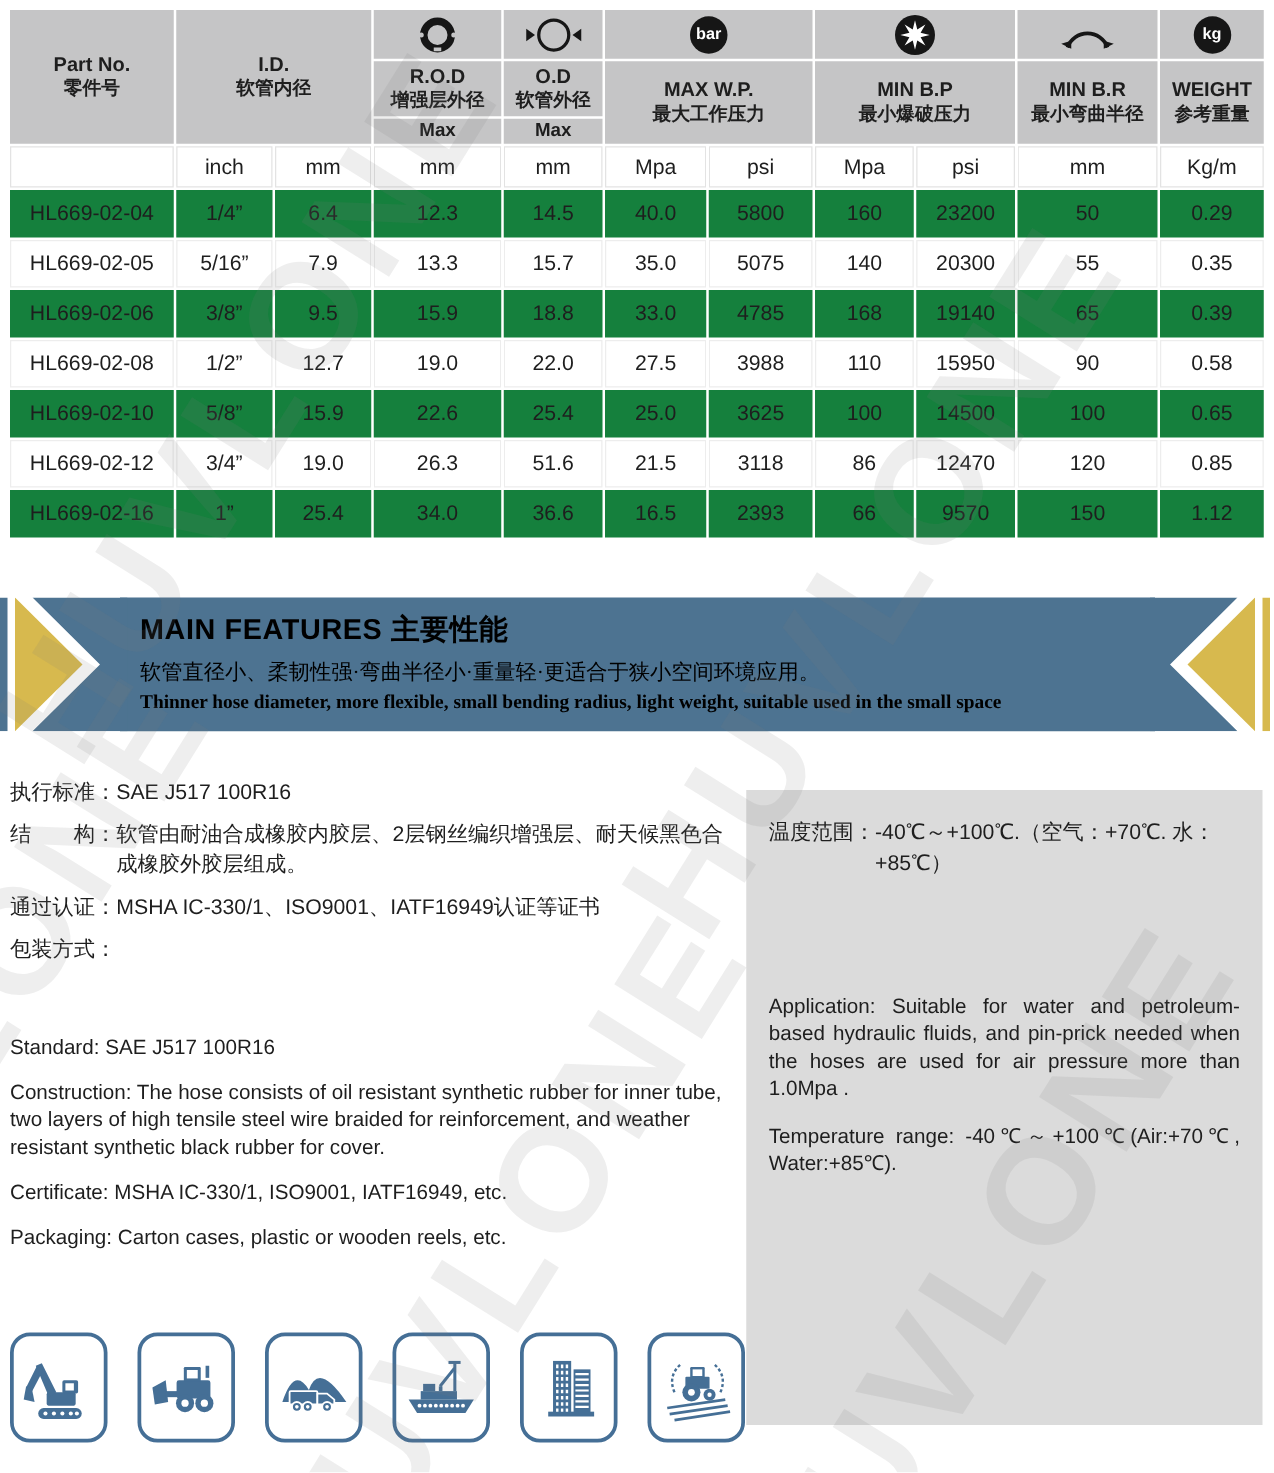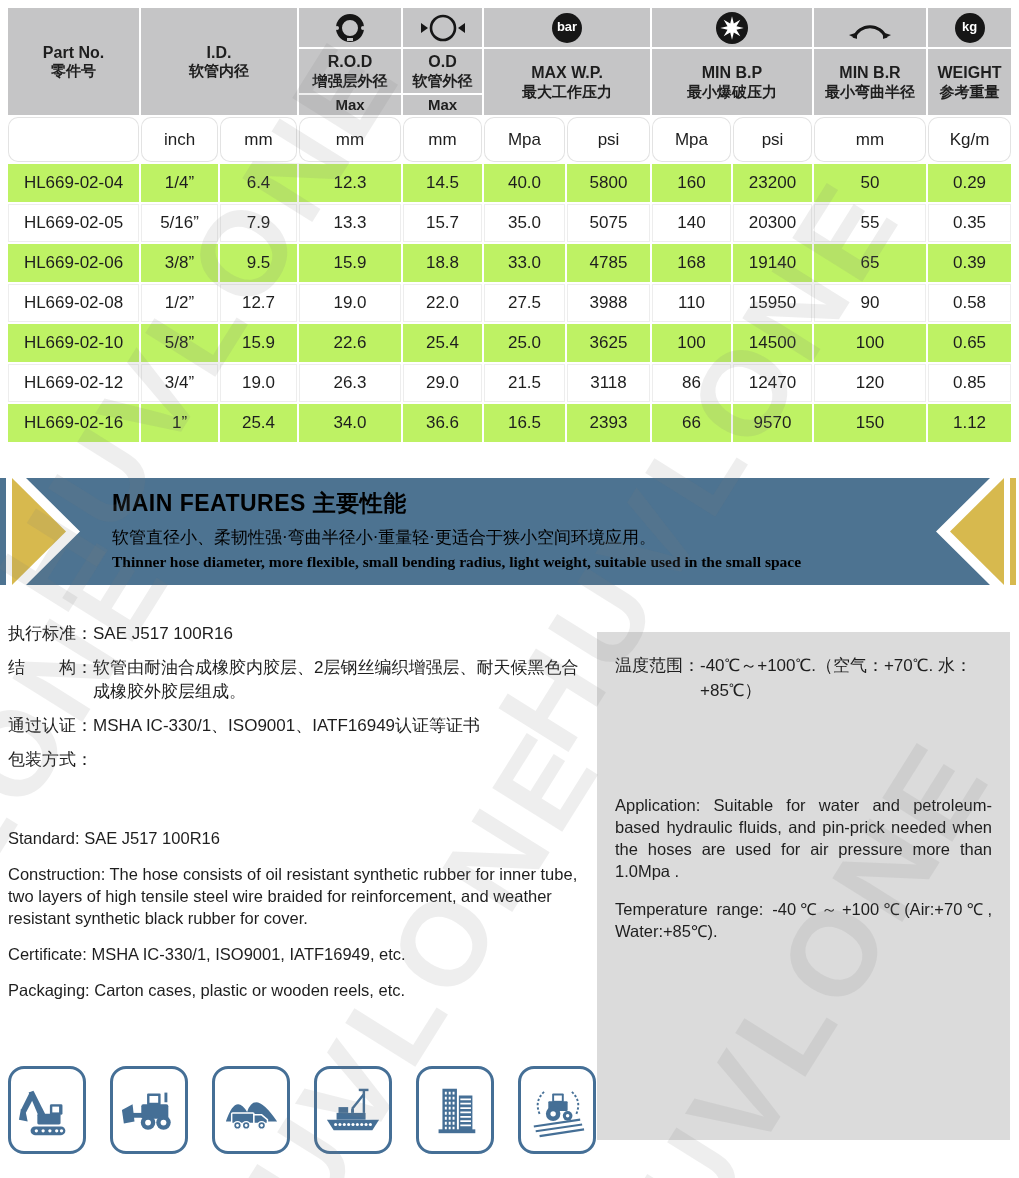--- a/index.html
+++ b/index.html
@@ -33,26 +33,26 @@
   .l-od{grid-column:5;grid-row:2;}
   .l-wp{grid-column:6/8;grid-row:2/4;}
   .l-bp{grid-column:8/10;grid-row:2/4;}
   .l-br{grid-column:10;grid-row:2/4;}
   .l-wt{grid-column:11;grid-row:2/4;}
   .m-rod{grid-column:4;grid-row:3;}
   .m-od{grid-column:5;grid-row:3;}
   .badge{width:30px;height:30px;border-radius:50%;background:#161616;color:#fff;
       display:flex;align-items:center;justify-content:center;font-weight:bold;font-size:13px;}
   .units{margin-top:2px;}
-  .units .ucell{height:45px;background:#fff;display:flex;align-items:center;justify-content:center;
-      font-size:17px;box-shadow:inset 0 0 0 1px #e3e3e3;border-radius:10px;}
+  .units .ucell{height:33px;background:#fff;display:flex;align-items:center;justify-content:center;
+      font-size:17px;box-shadow:inset 0 0 0 1px #e3e3e3;}
   .trow{margin-top:2px;}
   .tcell{height:38px;display:flex;align-items:center;justify-content:center;font-size:17px;
       box-shadow:inset 0 0 0 1px #ededed;background:#fff;}
-  .trow.odd .tcell{background:#bef264;box-shadow:none;}
+  .trow.odd .tcell{background:#15803d;box-shadow:none;}
 
   
   .banner{position:absolute;left:0;top:478px;width:1016px;height:107px;z-index:2;}
   .banner-body{position:absolute;left:96px;top:0;width:828px;height:107px;background:#4d7391;
       color:#000000;box-sizing:border-box;padding:10px 0 0 16px;}
   .banner svg{position:absolute;top:0;height:107px;}
   .b-left{left:0;width:102px;}
   .b-right{left:920px;width:96px;}
   .banner-title{font-size:23px;font-weight:bold;letter-spacing:0.5px;}
   .banner-zh{font-family:"Liberation Serif",serif;font-size:17px;margin-top:7px;}
@@ -241,21 +241,21 @@
           <div class="tcell">100</div>
           <div class="tcell">14500</div>
           <div class="tcell">100</div>
           <div class="tcell">0.65</div>
         </div>
         <div class="trow even">
           <div class="tcell">HL669-02-12</div>
           <div class="tcell">3/4”</div>
           <div class="tcell">19.0</div>
           <div class="tcell">26.3</div>
-          <div class="tcell">29.0</div>
+          <div class="tcell">51.6</div>
           <div class="tcell">21.5</div>
           <div class="tcell">3118</div>
           <div class="tcell">86</div>
           <div class="tcell">12470</div>
           <div class="tcell">120</div>
           <div class="tcell">0.85</div>
         </div>
         <div class="trow odd">
           <div class="tcell">HL669-02-16</div>
           <div class="tcell">1”</div>

